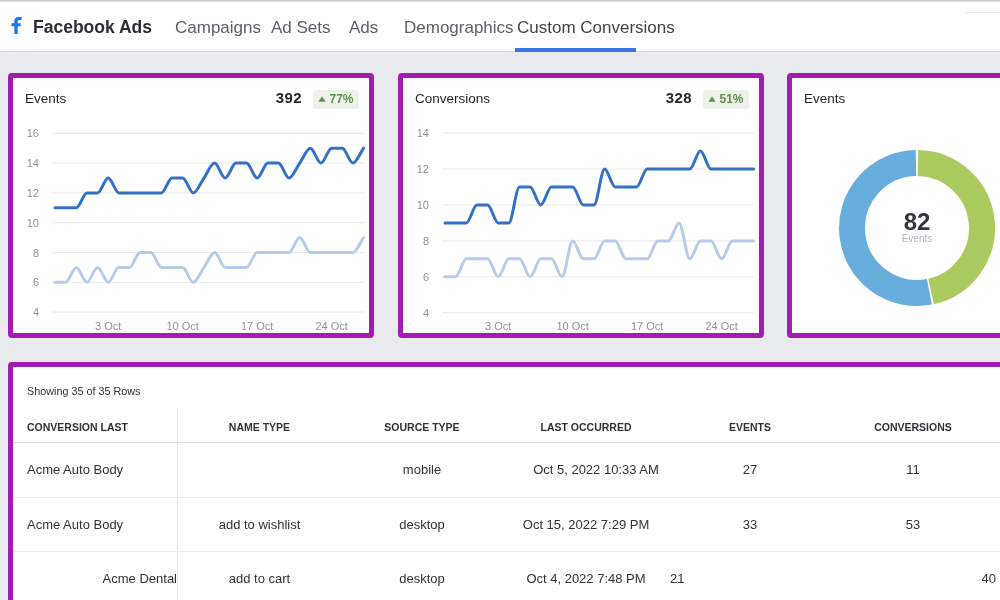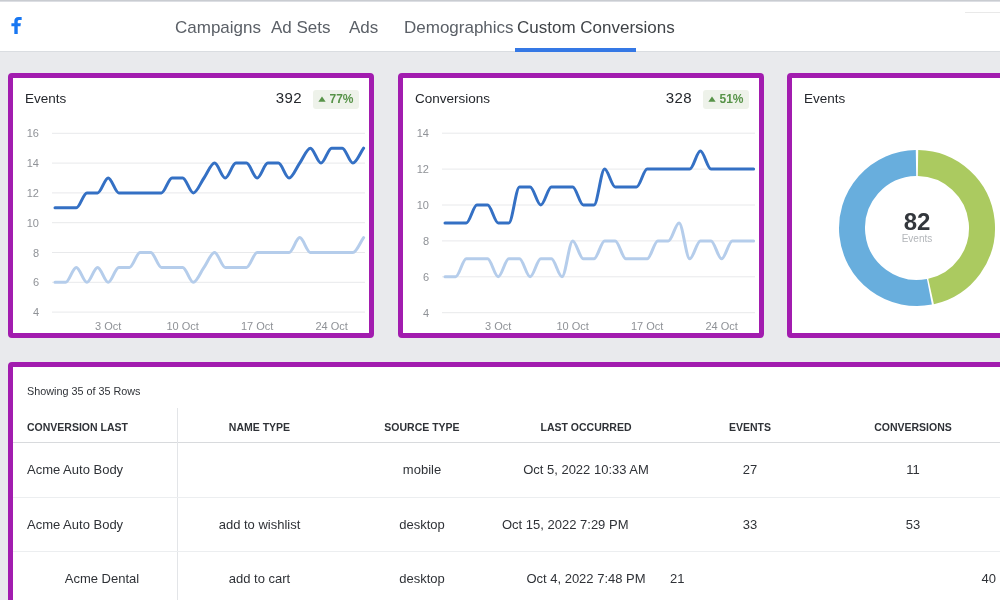--- a/index.html
+++ b/index.html
@@ -2,31 +2,32 @@
 <html><head><meta charset="utf-8"><style>
 *{margin:0;padding:0}
 body{width:1000px;height:600px;overflow:hidden;background:#e9eaed;font-family:"Liberation Sans",sans-serif}
 .hdr{position:absolute;left:0;top:0;width:1000px;height:52px;background:#fff;border-top:2px solid #dcdee3;box-sizing:border-box;border-bottom:1px solid #dadde1}
 .title{position:absolute;left:33px;top:14.5px;font-size:17.5px;font-weight:bold;color:#2b2e33}
 .tab{position:absolute;top:16px;font-size:17px;color:#5b6067}
 .tab.act{color:#404448}
 .underline{position:absolute;left:515px;top:46px;width:121px;height:3.5px;background:#3578e5}
 .card{position:absolute;background:#fff;border:5px solid #a21caf;border-radius:4px;box-sizing:border-box}
 .ctitle{position:absolute;left:12px;top:13px;font-size:13.5px;color:#24272c}
-.cval{position:absolute;top:11px;font-size:15px;font-weight:normal;color:#24272c;letter-spacing:0.4px}
+.cval{position:absolute;top:11px;font-size:15px;font-weight:bold;color:#24272c;letter-spacing:0.4px}
 .badge{position:absolute;top:12px;height:18.5px;border-radius:3px;background:#eef2ea;color:#579348;font-size:12px;font-weight:bold;display:flex;align-items:center;padding:0 5px;box-sizing:border-box}
 .th{position:absolute;bottom:9.5px;font-size:10.5px;font-weight:bold;color:#2f3237}
 .td{position:absolute;top:0;font-size:13px;color:#2f3237}
 .trow{position:absolute;left:0;width:1145px;height:54.5px;border-bottom:1px solid #eceef0}
 .trow .td{top:50%;transform:translateY(-50%)}
 </style></head><body>
 <div class="hdr">
 <svg width="17.5" height="17.5" viewBox="0 0 36 36" style="position:absolute;left:8px;top:14.5px">
       <path fill="#1877f2" d="M23.5 6h4.6V0h-6.3C15.6 0 13 4.2 13 8.3V13H7v6h6v17h7V19h5.6l.9-6H20V8.9C20 7.2 21.3 6 23.5 6z"></path>
     </svg>
+<div class="title">Facebook Ads</div>
 <div class="tab" style="left:175px">Campaigns</div>
 <div class="tab" style="left:271px">Ad Sets</div>
 <div class="tab" style="left:349px">Ads</div>
 <div class="tab" style="left:404px">Demographics</div>
 <div class="tab act" style="left:517px">Custom Conversions</div>
 <div class="underline"></div>
 </div>
 <div style="position:absolute;left:965px;top:12px;width:35px;height:1px;background:#e9e9e9"></div>
 <div style="position:absolute;left:0;top:0;width:1000px;height:1px;background:#c9ccd1"></div>
 
@@ -106,34 +107,34 @@
         <div class="th" style="left:489px;width:168px;text-align:center">LAST OCCURRED</div>
         <div class="th" style="left:657px;width:160px;text-align:center">EVENTS</div>
         <div class="th" style="left:817px;width:166px;text-align:center">CONVERSIONS</div>
       </div>
   </div>
   <div style="position:absolute;left:164px;top:41px;width:1px;height:260px;background:#e3e5e8"></div>
   <div style="position:absolute;left:0;top:75px;width:1145px">
       <div class="trow" style="top:0.0px">
         <div class="td" style="left:0px;width:164px;text-align:left;padding-left:14px;box-sizing:border-box">Acme Auto Body</div>
         <div class="td" style="left:329px;width:160px;text-align:center">mobile</div>
-        <div class="td" style="left:489px;width:168px;text-align:center">Oct 5, 2022 10:33 AM</div>
+        <div class="td" style="left:499px;width:168px;text-align:center">Oct 5, 2022 10:33 AM</div>
         <div class="td" style="left:657px;width:160px;text-align:center">27</div>
         <div class="td" style="left:817px;width:166px;text-align:center">11</div>
       </div>
       <div class="trow" style="top:54.5px">
         <div class="td" style="left:0px;width:164px;text-align:left;padding-left:14px;box-sizing:border-box">Acme Auto Body</div>
         <div class="td" style="left:164px;width:165px;text-align:center">add to wishlist</div>
         <div class="td" style="left:329px;width:160px;text-align:center">desktop</div>
-        <div class="td" style="left:489px;width:168px;text-align:left">Oct 15, 2022 7:29 PM</div>
+        <div class="td" style="left:489px;width:168px;text-align:center">Oct 15, 2022 7:29 PM</div>
         <div class="td" style="left:657px;width:160px;text-align:center">33</div>
         <div class="td" style="left:817px;width:166px;text-align:center">53</div>
       </div>
       <div class="trow" style="top:109.0px">
-        <div class="td" style="left:0px;width:164px;text-align:center;padding-left:14px;box-sizing:border-box">Acme Dental</div>
+        <div class="td" style="left:0px;width:164px;text-align:right;padding-left:14px;box-sizing:border-box">Acme Dental</div>
         <div class="td" style="left:164px;width:165px;text-align:center">add to cart</div>
         <div class="td" style="left:329px;width:160px;text-align:center">desktop</div>
         <div class="td" style="left:489px;width:168px;text-align:center">Oct 4, 2022 7:48 PM</div>
         <div class="td" style="left:657px;width:160px;">21</div>
         <div class="td" style="left:817px;width:166px;text-align:right">40</div>
       </div>
     </div>
 </div>
 
 </body></html>

